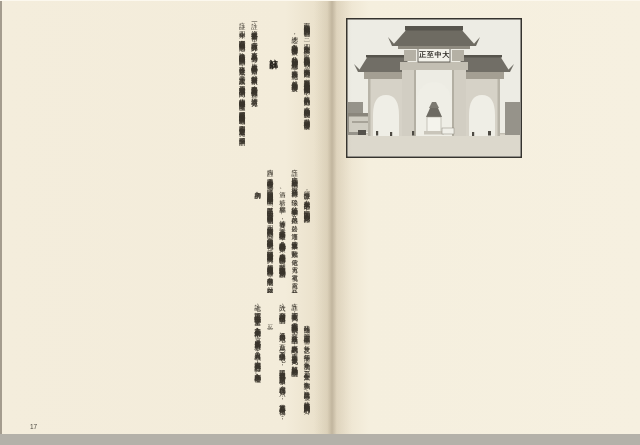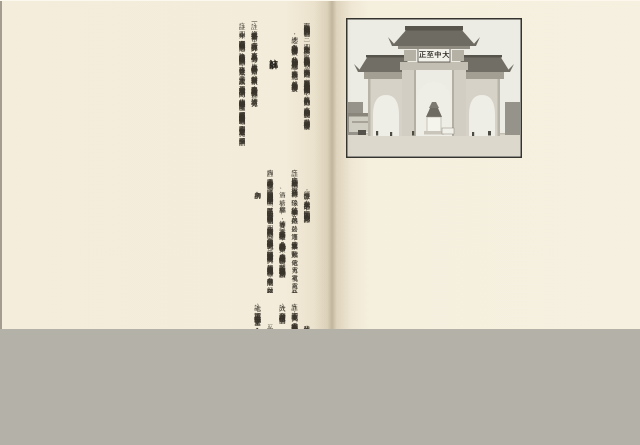--- a/index.html
+++ b/index.html
@@ -1,17 +1,17 @@
 <!DOCTYPE html>
 <html><head>
 <meta charset="utf-8">
 <style>
   html,body{margin:0;padding:0;}
   body{background:#b4b1a9;font-family:"DejaVu Serif",serif;}
-  #stage{position:relative;width:640px;height:329px;overflow:hidden;background:#b4b1a9;}
+  #stage{position:relative;width:640px;height:445px;overflow:hidden;background:#b4b1a9;}
 
   
   #spread{position:absolute;left:0;top:0;width:640px;height:434px;
           box-shadow:0 4px 6px rgba(35,28,18,0.85),0 9px 14px rgba(35,28,18,0.45);
           border-top:1px solid #fcf8ee;}
   .page{position:absolute;top:0;height:434px;}
   .page.left{left:0;width:332px;background:linear-gradient(to right,#f4eddc 0%,#f3ecda 86%,#e7ddc6 99%);}
   .page.right{left:332px;width:308px;background:linear-gradient(to left,#f6f0e0 0%,#f5efde 88%,#eae0ca 99%);}
   #gutter{position:absolute;left:314px;top:0;width:38px;height:434px;pointer-events:none;
           background:linear-gradient(to right,rgba(120,100,70,0) 0%,rgba(115,96,66,0.10) 35%,rgba(92,75,50,0.28) 48%,rgba(115,96,66,0.10) 60%,rgba(120,100,70,0) 100%);}

